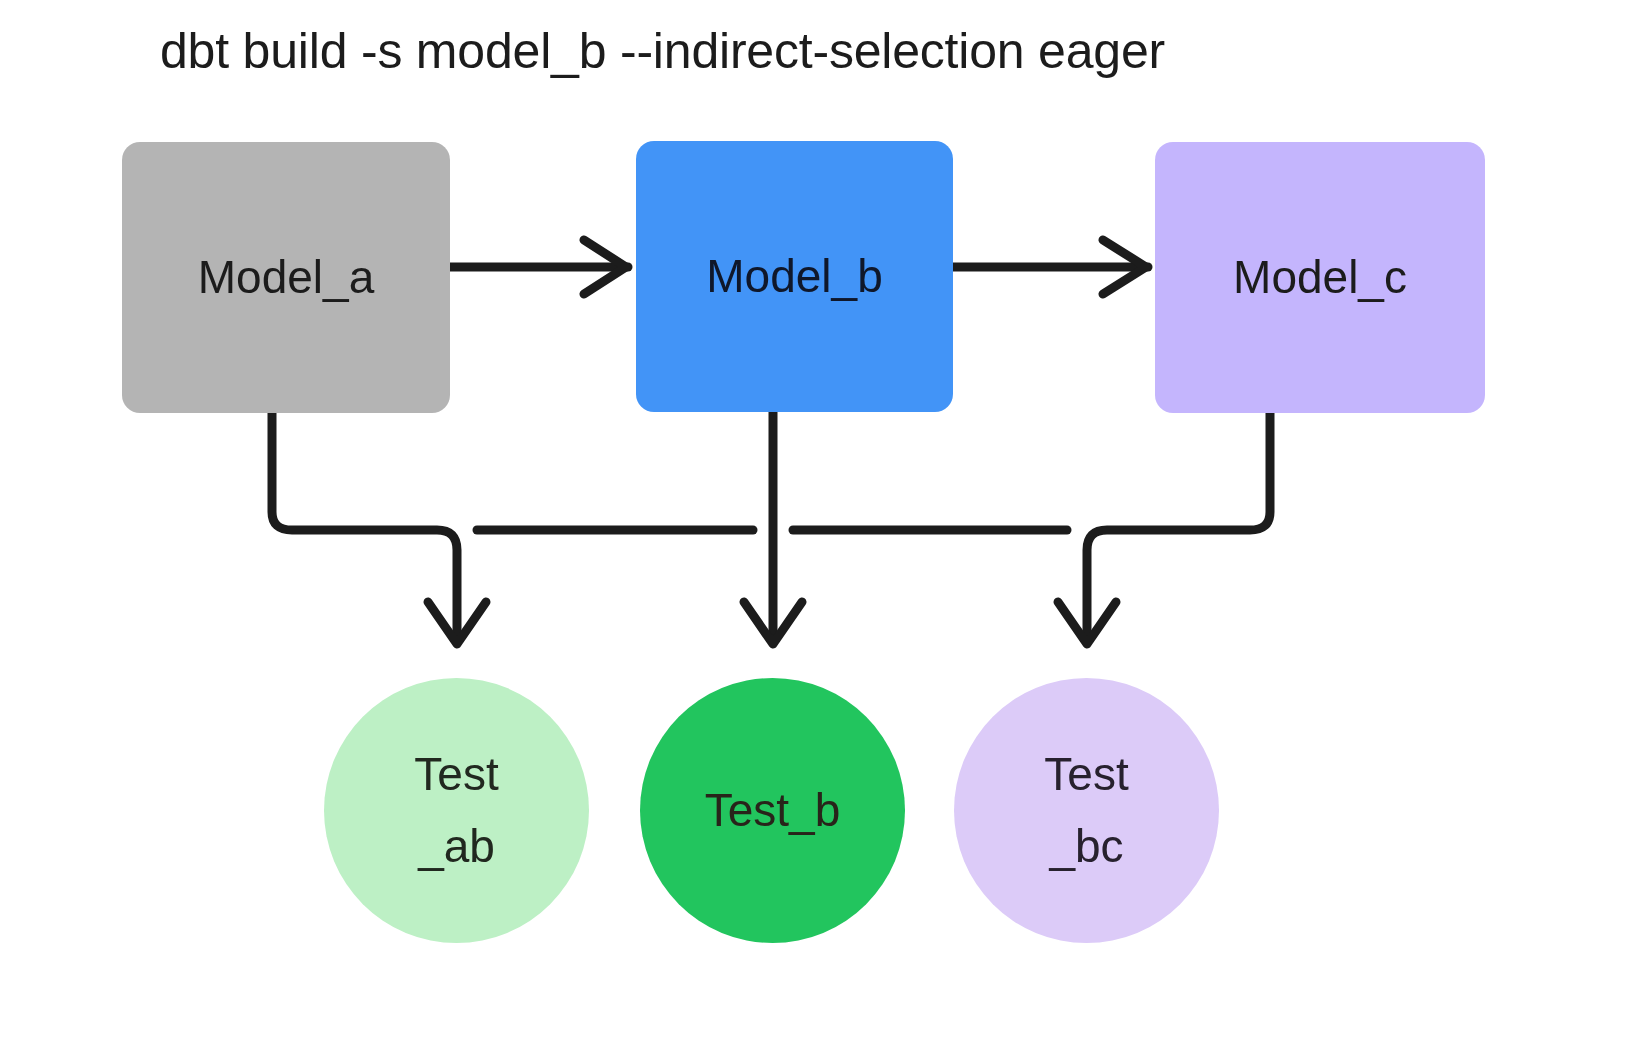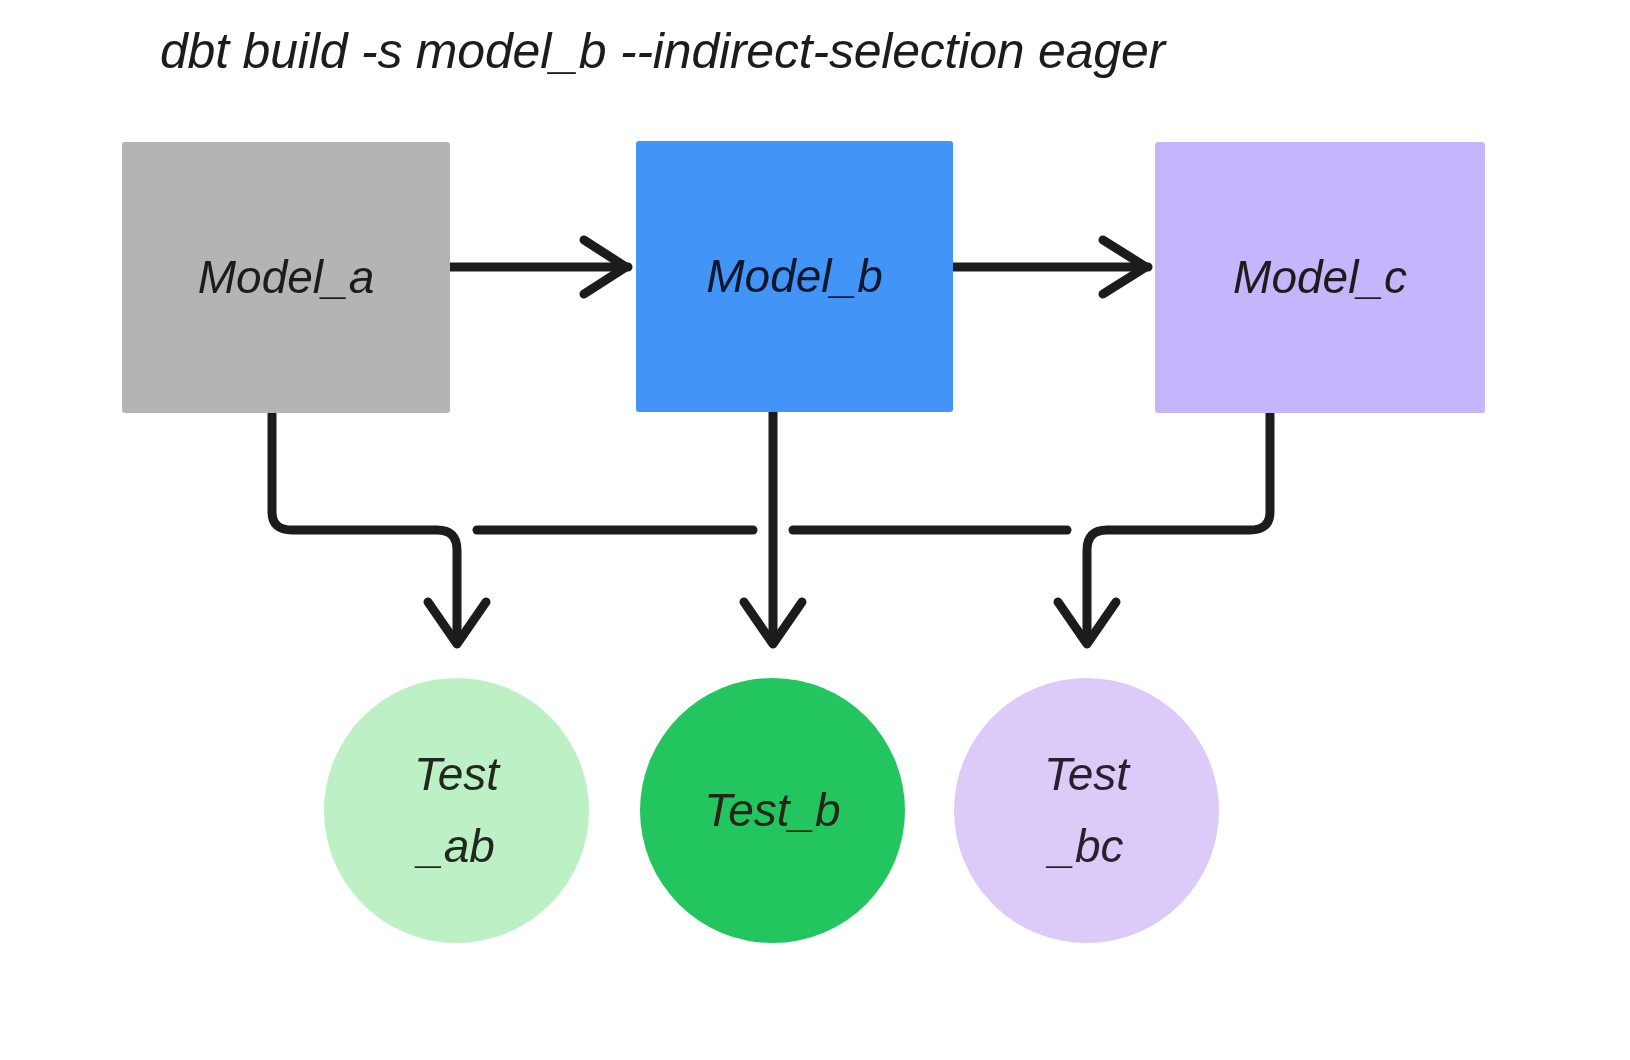--- a/index.html
+++ b/index.html
@@ -10,21 +10,20 @@
   }
   body {
     font-family: "Liberation Sans", sans-serif;
   }
   #canvas {
     position: relative;
     width: 1630px;
     height: 1060px;
     background: #ffffff;
     overflow: hidden;
-    font-style: italic;
   }
   #edges {
     position: absolute;
     left: 0;
     top: 0;
     width: 1630px;
     height: 1060px;
     pointer-events: none;
   }
   .title {
@@ -33,21 +32,21 @@
     top: 24px;
     width: 1320px;
     font-size: 50px;
     line-height: 1.1;
     color: #1c1c1c;
     white-space: nowrap;
     letter-spacing: -0.2px;
   }
   .node-box {
     position: absolute;
-    border-radius: 3px;
+    border-radius: 18px;
     display: flex;
     align-items: center;
     justify-content: center;
     font-size: 46px;
     line-height: 1.12;
     text-align: center;
   }
   .node-circle {
     position: absolute;
     border-radius: 50%;

